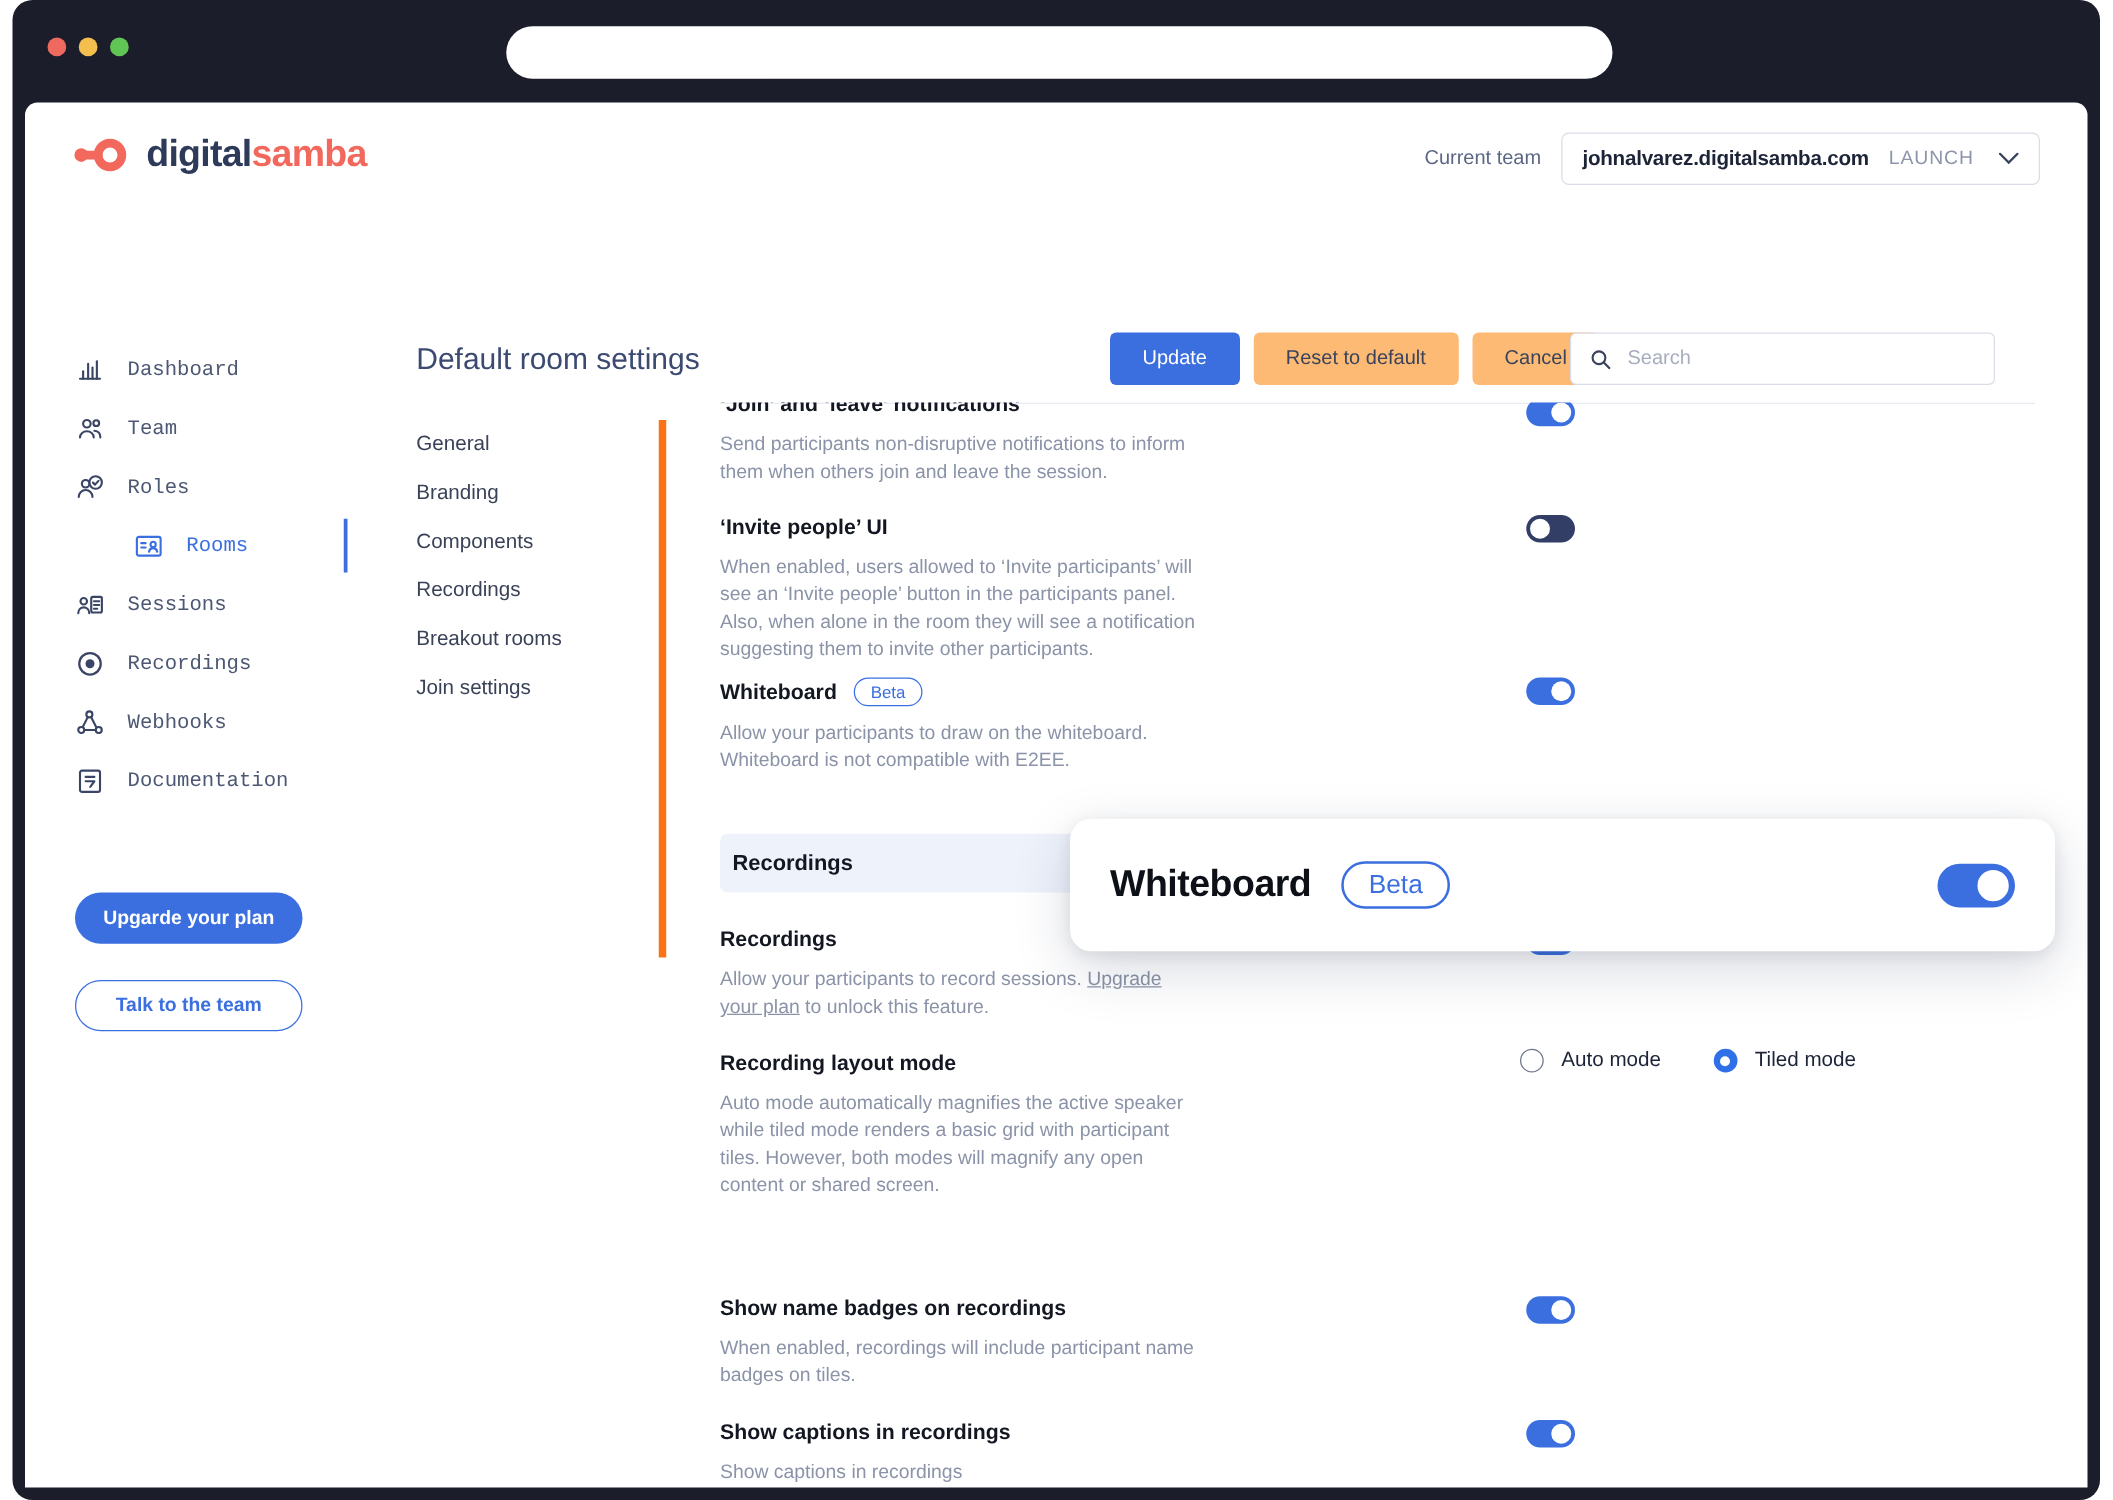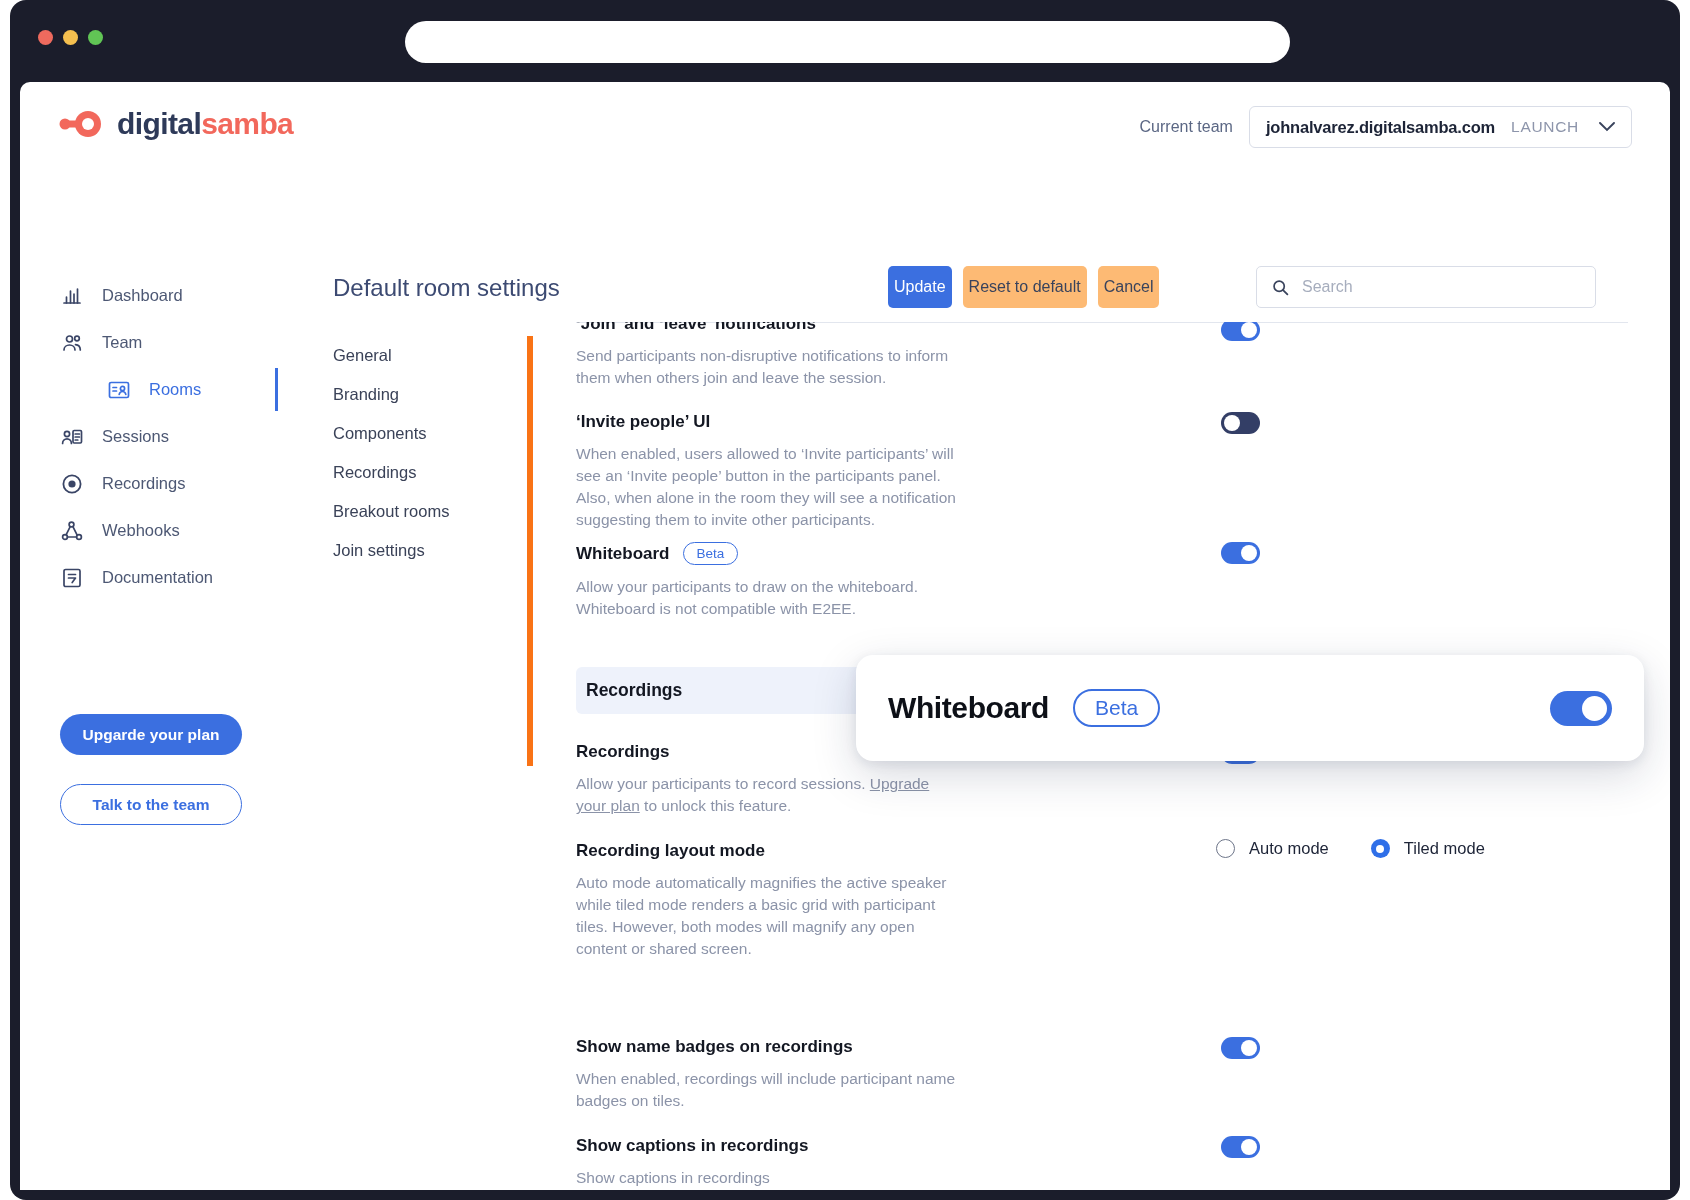--- a/index.html
+++ b/index.html
@@ -78,21 +78,21 @@
   }
   .team-name { font-size: 16.5px; font-weight: 700; color: #1d2437; letter-spacing: -0.2px; }
   .team-launch { font-size: 15.5px; color: #8d95ab; letter-spacing: 0.7px; }
   .team-caret { margin-left: 4px; }
 
   
   .sidebar {
     position: absolute; left: 0; top: 92px;
     width: 258px; height: 1016px;
   }
-  .nav { position: absolute; left: 0; top: 98px; width: 258px; }
+  .nav { position: absolute; left: 0; top: 98px; width: 258px; font-family: Liberation Mono, monospace; }
   .nav-item {
     position: relative;
     display: flex; align-items: center; gap: 18px;
     height: 47px; padding-left: 40px;
     color: #4d5874; font-size: 16.5px;
     cursor: pointer;
   }
   .nav-item.active { color: #3b6fe0; font-weight: 400; margin-left: 47px; }
   .nav-item.active::after {
     content: ""; position: absolute; right: 0; top: 2px;
@@ -123,21 +123,21 @@
   .content { position: absolute; left: 258px; top: 92px; width: 1392px; height: 1016px; }
   .page-title {
     position: absolute; left: 55px; top: 100px;
     font-size: 24px; color: #3c4a72; font-weight: 400;
   }
   .head-actions {
     position: absolute; left: 610px; top: 92px;
     display: flex; align-items: center; gap: 11px;
   }
   .btn {
-    height: 42px; padding: 0 6px;
+    height: 42px; padding: 0 26px;
     border: none; border-radius: 5px;
     font-size: 16px; font-family: inherit; cursor: pointer;
   }
   .btn-primary { background: #3b6fe0; color: #fff; }
   .btn-muted { background: #fdba74; color: #39435c; }
 
   .searchbox {
     position: absolute; left: 978px; top: 92px;
     width: 340px; height: 42px;
     border: 1px solid #d9dde7; border-radius: 5px;
@@ -332,20 +332,31 @@
             <g stroke="#3a4566" stroke-width="1.7" fill="none" stroke-linecap="round">
               <circle cx="9.5" cy="8" r="3"></circle>
               <path d="M4 19c0-3 2.6-5 5.5-5s5.5 2 5.5 5"></path>
               <circle cx="17" cy="7.5" r="2.3"></circle>
               <path d="M15.5 13.6c3 .2 4.8 2.2 4.8 5.4"></path>
             </g>
           </svg>
           <span>Team</span>
         </div>
 
+        <div class="nav-item">
+          <svg class="nav-ico" viewBox="0 0 24 24">
+            <g stroke="#3a4566" stroke-width="1.7" fill="none" stroke-linecap="round" stroke-linejoin="round">
+              <circle cx="8.5" cy="9" r="3"></circle>
+              <path d="M3 19.5c0-3.2 2.5-5.5 5.5-5.5s5.5 2.3 5.5 5.5"></path>
+              <circle cx="16.5" cy="8" r="5"></circle>
+              <path d="M14.4 8.1l1.6 1.6 2.8-3"></path>
+            </g>
+          </svg>
+          <span>Roles</span>
+        </div>
 
         <div class="nav-item active">
           <svg class="nav-ico" viewBox="0 0 24 24">
             <g stroke="#3b6fe0" stroke-width="1.7" fill="none" stroke-linecap="round">
               <rect x="2.5" y="4.5" width="19" height="15" rx="1.6"></rect>
               <circle cx="15.5" cy="10.5" r="2.1"></circle>
               <path d="M12.2 16.4c.4-1.9 1.7-2.9 3.3-2.9s2.9 1 3.3 2.9"></path>
               <path d="M6 9.5h3.5M6 13h3.5"></path>
             </g>
           </svg>

